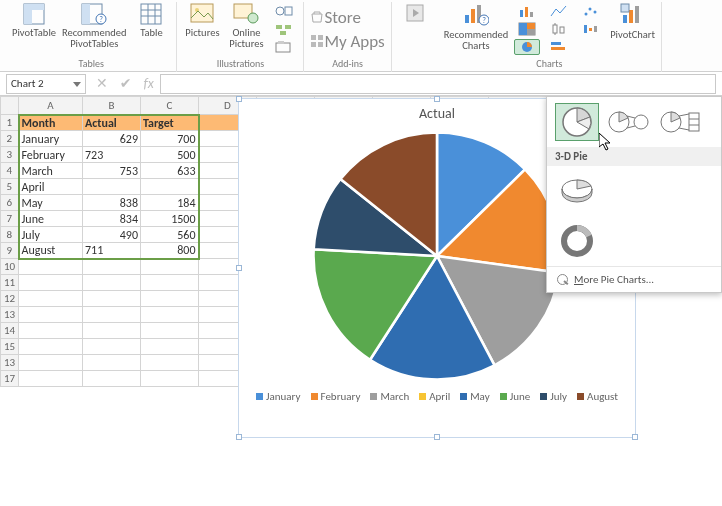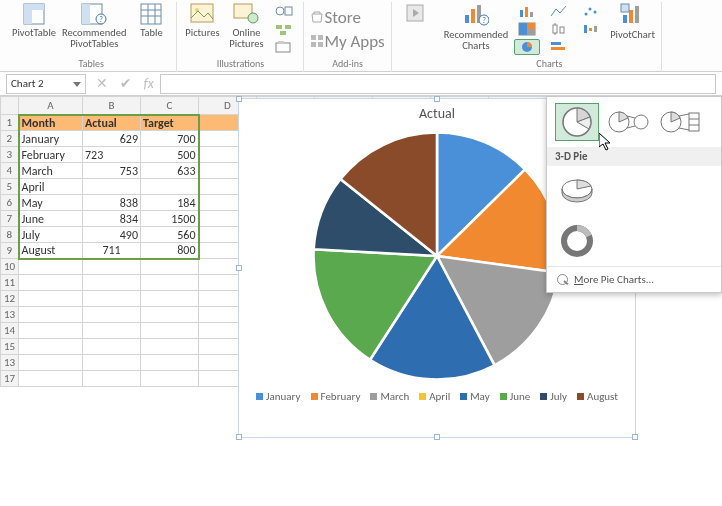--- a/index.html
+++ b/index.html
@@ -393,21 +393,21 @@
           <td style="text-align:right;"></td>
           <td style="text-align:right;"></td>
           <td style="text-align:right;"></td>
           <td style="text-align:right;"></td>
           <td style="text-align:right;"></td>
           <td style="text-align:right;"></td>
         </tr>
         <tr class=" sel-bot">
           <th class="row">9</th>
           <td style="text-align:left;border-left:2px solid #6b9e47;">August</td>
-          <td style="text-align:center;">711</td>
+          <td style="text-align:left;">711</td>
           <td style="text-align:right;border-right:2px solid #6b9e47;">800</td>
           <td style="text-align:right;"></td>
           <td style="text-align:right;"></td>
           <td style="text-align:right;"></td>
           <td style="text-align:right;"></td>
           <td style="text-align:right;"></td>
           <td style="text-align:right;"></td>
           <td style="text-align:right;"></td>
         </tr>
         <tr class="">

